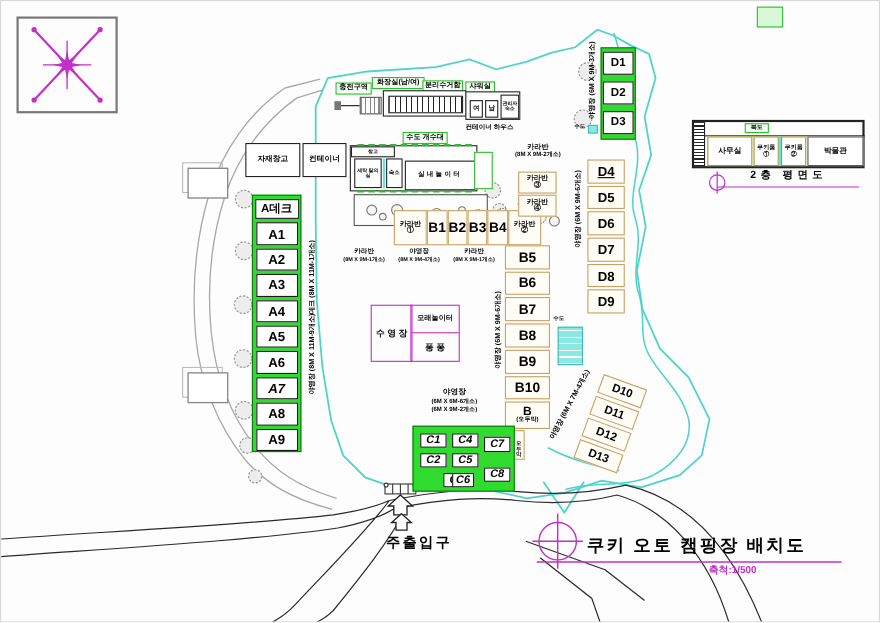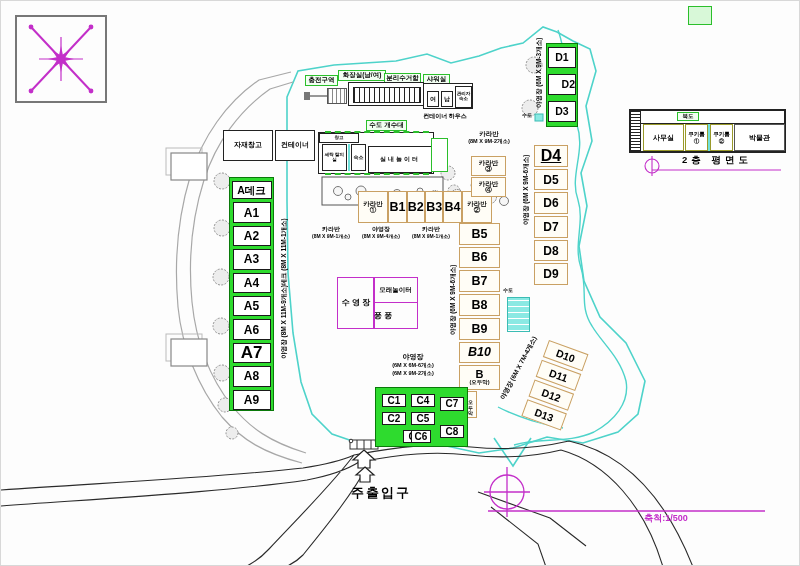--- a/index.html
+++ b/index.html
@@ -250,21 +250,21 @@
       </div>
     <div class="tag" style="width:36px;height:19px;font-size:12px;">
         <span>A4</span>
       </div>
     <div class="tag" style="width:36px;height:19px;font-size:12px;">
         <span>A5</span>
       </div>
     <div class="tag" style="width:36px;height:19px;font-size:12px;">
         <span>A6</span>
       </div>
-    <div class="tag" style="width:36px;height:19px;font-size:17px;">
+    <div class="tag" style="width:36px;height:19px;font-size:12px;font-style:italic;">
         <span>A7</span>
       </div>
     <div class="tag" style="width:36px;height:19px;font-size:12px;">
         <span>A8</span>
       </div>
     <div class="tag" style="width:36px;height:19px;font-size:12px;">
         <span>A9</span>
       </div>
   </div>
   <div class="vlabel" style="left:233px;top:247px;width:100px;transform:rotate(-90deg);">
@@ -272,21 +272,21 @@
   <div class="vlabel" style="left:233px;top:317px;width:100px;transform:rotate(-90deg);">
     <span>야영장 (8M X 11M-9개소)</span></div>
 
   <div class="abs magbox" style="left:336px;top:276px;width:38px;height:52px;display:flex;align-items:center;justify-content:center;">
     <span class="lbl" style="position:static;font-size:8px;">수 영 장</span>
     </div>
   <div class="abs magbox" style="left:372px;top:276px;width:45px;height:52px;">
     <div style="height:50%;display:flex;align-items:center;justify-content:center;border-bottom:1.5px solid #c32fc9;box-sizing:border-box;">
       <span class="lbl" style="position:static;font-size:6.5px;">모래놀이터</span>
       </div>
-    <div style="height:50%;display:flex;align-items:center;">
+    <div style="height:50%;display:flex;align-items:center;justify-content:center;">
       <span class="lbl" style="position:static;font-size:8px;">퐁 퐁</span>
       </div>
   </div>
 
   <div class="vlabel" style="left:402px;top:295px;width:100px;transform:rotate(-90deg);">
     <span>야영장 (6M X 9M-6개소)</span></div>
   <div class="abs" style="left:458px;top:222px;width:41px;height:167px;display:flex;flex-direction:column;gap:2px;">
     <div class="tan" style="height:21px;font-size:12.5px;">
         <span>B5</span>
       </div>
@@ -295,38 +295,38 @@
       </div>
     <div class="tan" style="height:21px;font-size:12.5px;">
         <span>B7</span>
       </div>
     <div class="tan" style="height:21px;font-size:12.5px;">
         <span>B8</span>
       </div>
     <div class="tan" style="height:21px;font-size:12.5px;">
         <span>B9</span>
       </div>
-    <div class="tan" style="height:21px;font-size:12.5px;font-style:italic;">
+    <div class="tan" style="height:21px;font-size:12.5px;">
         <span>B10</span>
       </div>
     <div class="tan" style="height:24px;font-size:11px;">
       <span>B</span>
       <span style="font-size:5.5px;">(오두막)</span>
       </div>
   </div>
 
   <div class="abs tan" style="left:462px;top:390px;width:14px;height:27px;">
     <span style="writing-mode:vertical-rl;text-orientation:upright;font-size:5px;line-height:1;">오두막</span>
     </div>
 
   <div class="lbl" style="left:368px;top:352px;width:88px;font-size:7px;">
     <span>야영장</span><br>
     <span style="font-size:5.5px;">(6M X 6M-6개소)</span><br>
     <span style="font-size:5.5px;">(6M X 9M-2개소)</span></div>
-  <div class="abs gz" style="left:374px;top:386px;width:93px;height:60px;display:block;">
+  <div class="abs gz" style="left:374px;top:386px;width:93px;height:60px;display:block;font-style:italic;">
     <div class="tag abs" style="left:6px;top:6px;width:24px;height:13px;font-size:10px;">
         <span>C1</span>
       </div>
     <div class="tag abs" style="left:35px;top:6px;width:24px;height:13px;font-size:10px;">
         <span>C4</span>
       </div>
     <div class="tag abs" style="left:64px;top:9px;width:24px;height:14px;font-size:10px;">
         <span>C7</span>
       </div>
     <div class="tag abs" style="left:6px;top:24px;width:24px;height:13px;font-size:10px;">
@@ -345,34 +345,34 @@
         <span>C8</span>
       </div>
   </div>
 
   <div class="vlabel" style="left:493px;top:68px;width:90px;transform:rotate(-90deg);">
     <span>야영장 (6M X 9M-3개소)</span></div>
   <div class="abs gz" style="left:545px;top:42px;width:32px;height:84px;padding-top:3px;gap:6px;">
     <div class="tag" style="width:26px;height:19px;font-size:10.5px;">
         <span>D1</span>
       </div>
-    <div class="tag" style="width:26px;height:19px;font-size:10.5px;justify-content:flex-end;">
+    <div class="tag" style="width:26px;height:19px;font-size:10.5px;">
         <span>D2</span>
       </div>
     <div class="tag" style="width:26px;height:19px;font-size:10.5px;">
         <span>D3</span>
       </div>
   </div>
   <div class="lbl" style="left:518px;top:112px;width:16px;font-size:5px;">
     <span>수도</span></div>
 
   <div class="vlabel" style="left:480px;top:185px;width:90px;transform:rotate(-90deg);">
     <span>야영장 (6M X 9M-6개소)</span></div>
   <div class="abs" style="left:533px;top:144px;width:34px;height:140px;display:flex;flex-direction:column;gap:2px;">
-    <div class="tan" style="height:21px;font-size:16px;text-decoration:underline;">
+    <div class="tan" style="height:21px;font-size:12px;text-decoration:underline;">
         <span>D4</span>
       </div>
     <div class="tan" style="height:21px;font-size:12px;">
         <span>D5</span>
       </div>
     <div class="tan" style="height:21px;font-size:12px;">
         <span>D6</span>
       </div>
     <div class="tan" style="height:21px;font-size:12px;">
         <span>D7</span>
@@ -427,16 +427,18 @@
     <div class="cell" style="left:103px;top:13px;width:51px;height:27px;font-size:7px;border-color:#555;">
       <span>박물관</span>
       </div>
   </div>
   <div class="lbl" style="left:660px;top:154px;width:112px;font-size:9.5px;letter-spacing:4px;">
     <span>2층 평면도</span></div>
 
   <div class="lbl" style="left:342px;top:485px;width:76px;font-size:13px;letter-spacing:2px;">
     <span>주출입구</span></div>
 
+  <div class="lbl" style="left:512px;top:487px;width:240px;font-size:16px;letter-spacing:2px;white-space:nowrap;">
+    <span>쿠키 오토 캠핑장 배치도</span></div>
   <div class="lbl" style="left:630px;top:512px;width:70px;font-size:9px;color:#c32fc9;">
     <span>축척:1/500</span></div>
 
 </div>
 
 </body></html>

